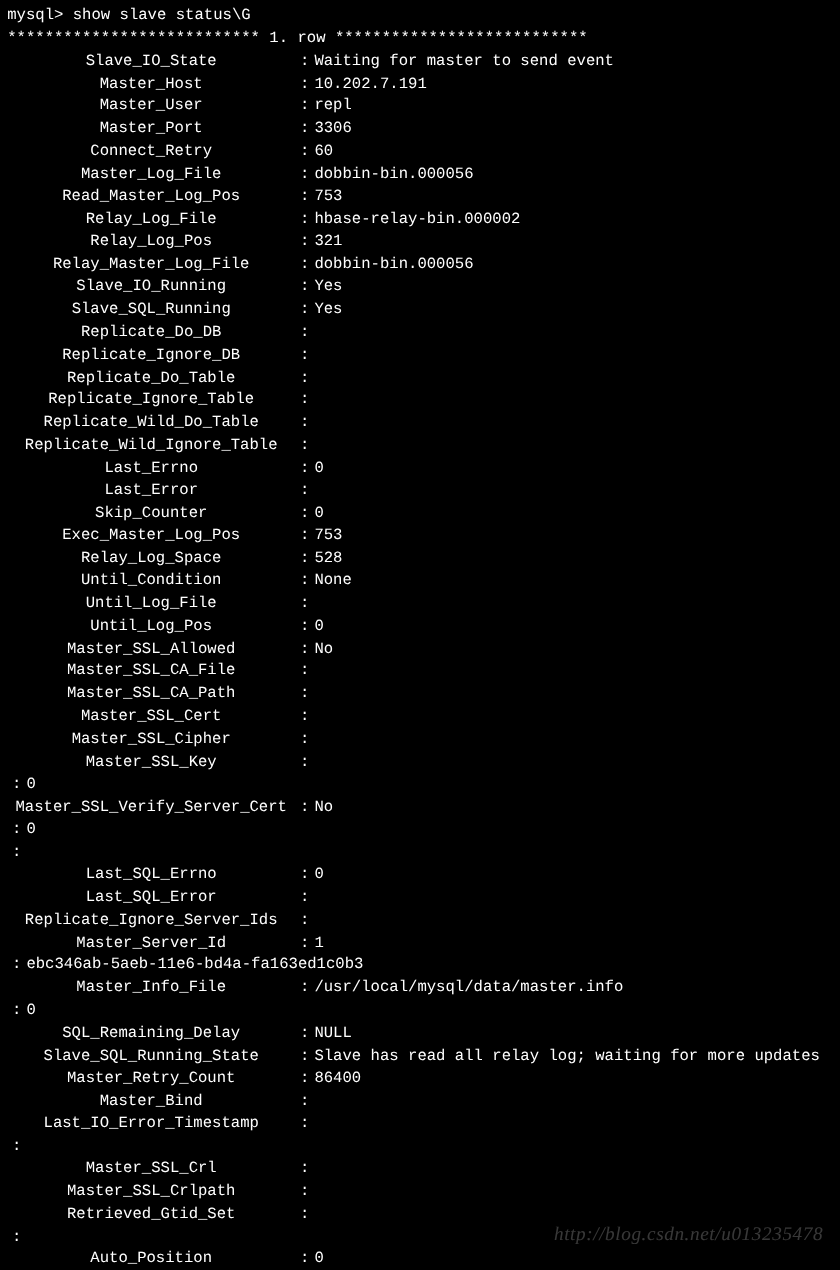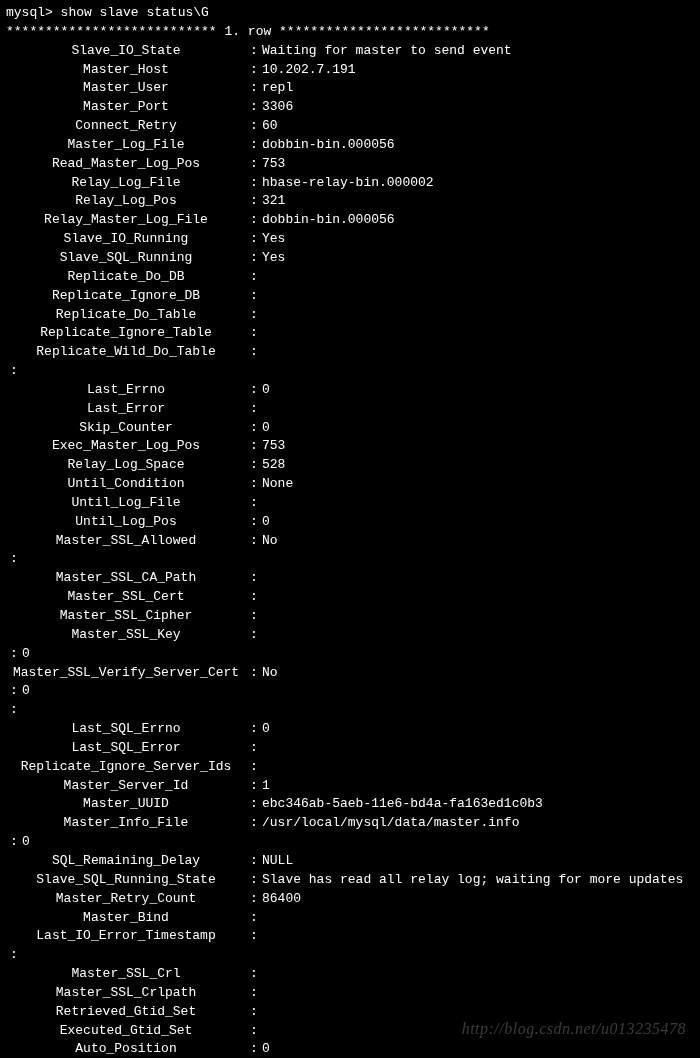--- a/index.html
+++ b/index.html
@@ -123,20 +123,21 @@
       <div class="label">Replicate_Ignore_Table</div>
       <div class="sep">:</div>
       <div class="value"></div>
     </div>
     <div class="row">
       <div class="label">Replicate_Wild_Do_Table</div>
       <div class="sep">:</div>
       <div class="value"></div>
     </div>
     <div class="row">
+      <div class="label">Replicate_Wild_Ignore_Table</div>
       <div class="sep">:</div>
       <div class="value"></div>
     </div>
     <div class="row">
       <div class="label">Last_Errno</div>
       <div class="sep">:</div>
       <div class="value">0</div>
     </div>
     <div class="row">
       <div class="label">Last_Error</div>
@@ -172,20 +173,21 @@
       <div class="label">Until_Log_Pos</div>
       <div class="sep">:</div>
       <div class="value">0</div>
     </div>
     <div class="row">
       <div class="label">Master_SSL_Allowed</div>
       <div class="sep">:</div>
       <div class="value">No</div>
     </div>
     <div class="row">
+      <div class="label">Master_SSL_CA_File</div>
       <div class="sep">:</div>
       <div class="value"></div>
     </div>
     <div class="row">
       <div class="label">Master_SSL_CA_Path</div>
       <div class="sep">:</div>
       <div class="value"></div>
     </div>
     <div class="row">
       <div class="label">Master_SSL_Cert</div>
@@ -233,21 +235,20 @@
       <div class="label">Replicate_Ignore_Server_Ids</div>
       <div class="sep">:</div>
       <div class="value"></div>
     </div>
     <div class="row">
       <div class="label">Master_Server_Id</div>
       <div class="sep">:</div>
       <div class="value">1</div>
     </div>
     <div class="row">
-      <div class="label">Master_UUID</div>
       <div class="sep">:</div>
       <div class="value">ebc346ab-5aeb-11e6-bd4a-fa163ed1c0b3</div>
     </div>
     <div class="row">
       <div class="label">Master_Info_File</div>
       <div class="sep">:</div>
       <div class="value">/usr/local/mysql/data/master.info</div>
     </div>
     <div class="row">
       <div class="sep">:</div>
@@ -291,21 +292,20 @@
       <div class="label">Master_SSL_Crlpath</div>
       <div class="sep">:</div>
       <div class="value"></div>
     </div>
     <div class="row">
       <div class="label">Retrieved_Gtid_Set</div>
       <div class="sep">:</div>
       <div class="value"></div>
     </div>
     <div class="row">
-      <div class="label">Executed_Gtid_Set</div>
       <div class="sep">:</div>
       <div class="value"></div>
     </div>
     <div class="row">
       <div class="label">Auto_Position</div>
       <div class="sep">:</div>
       <div class="value">0</div>
     </div>
   </div>
 

